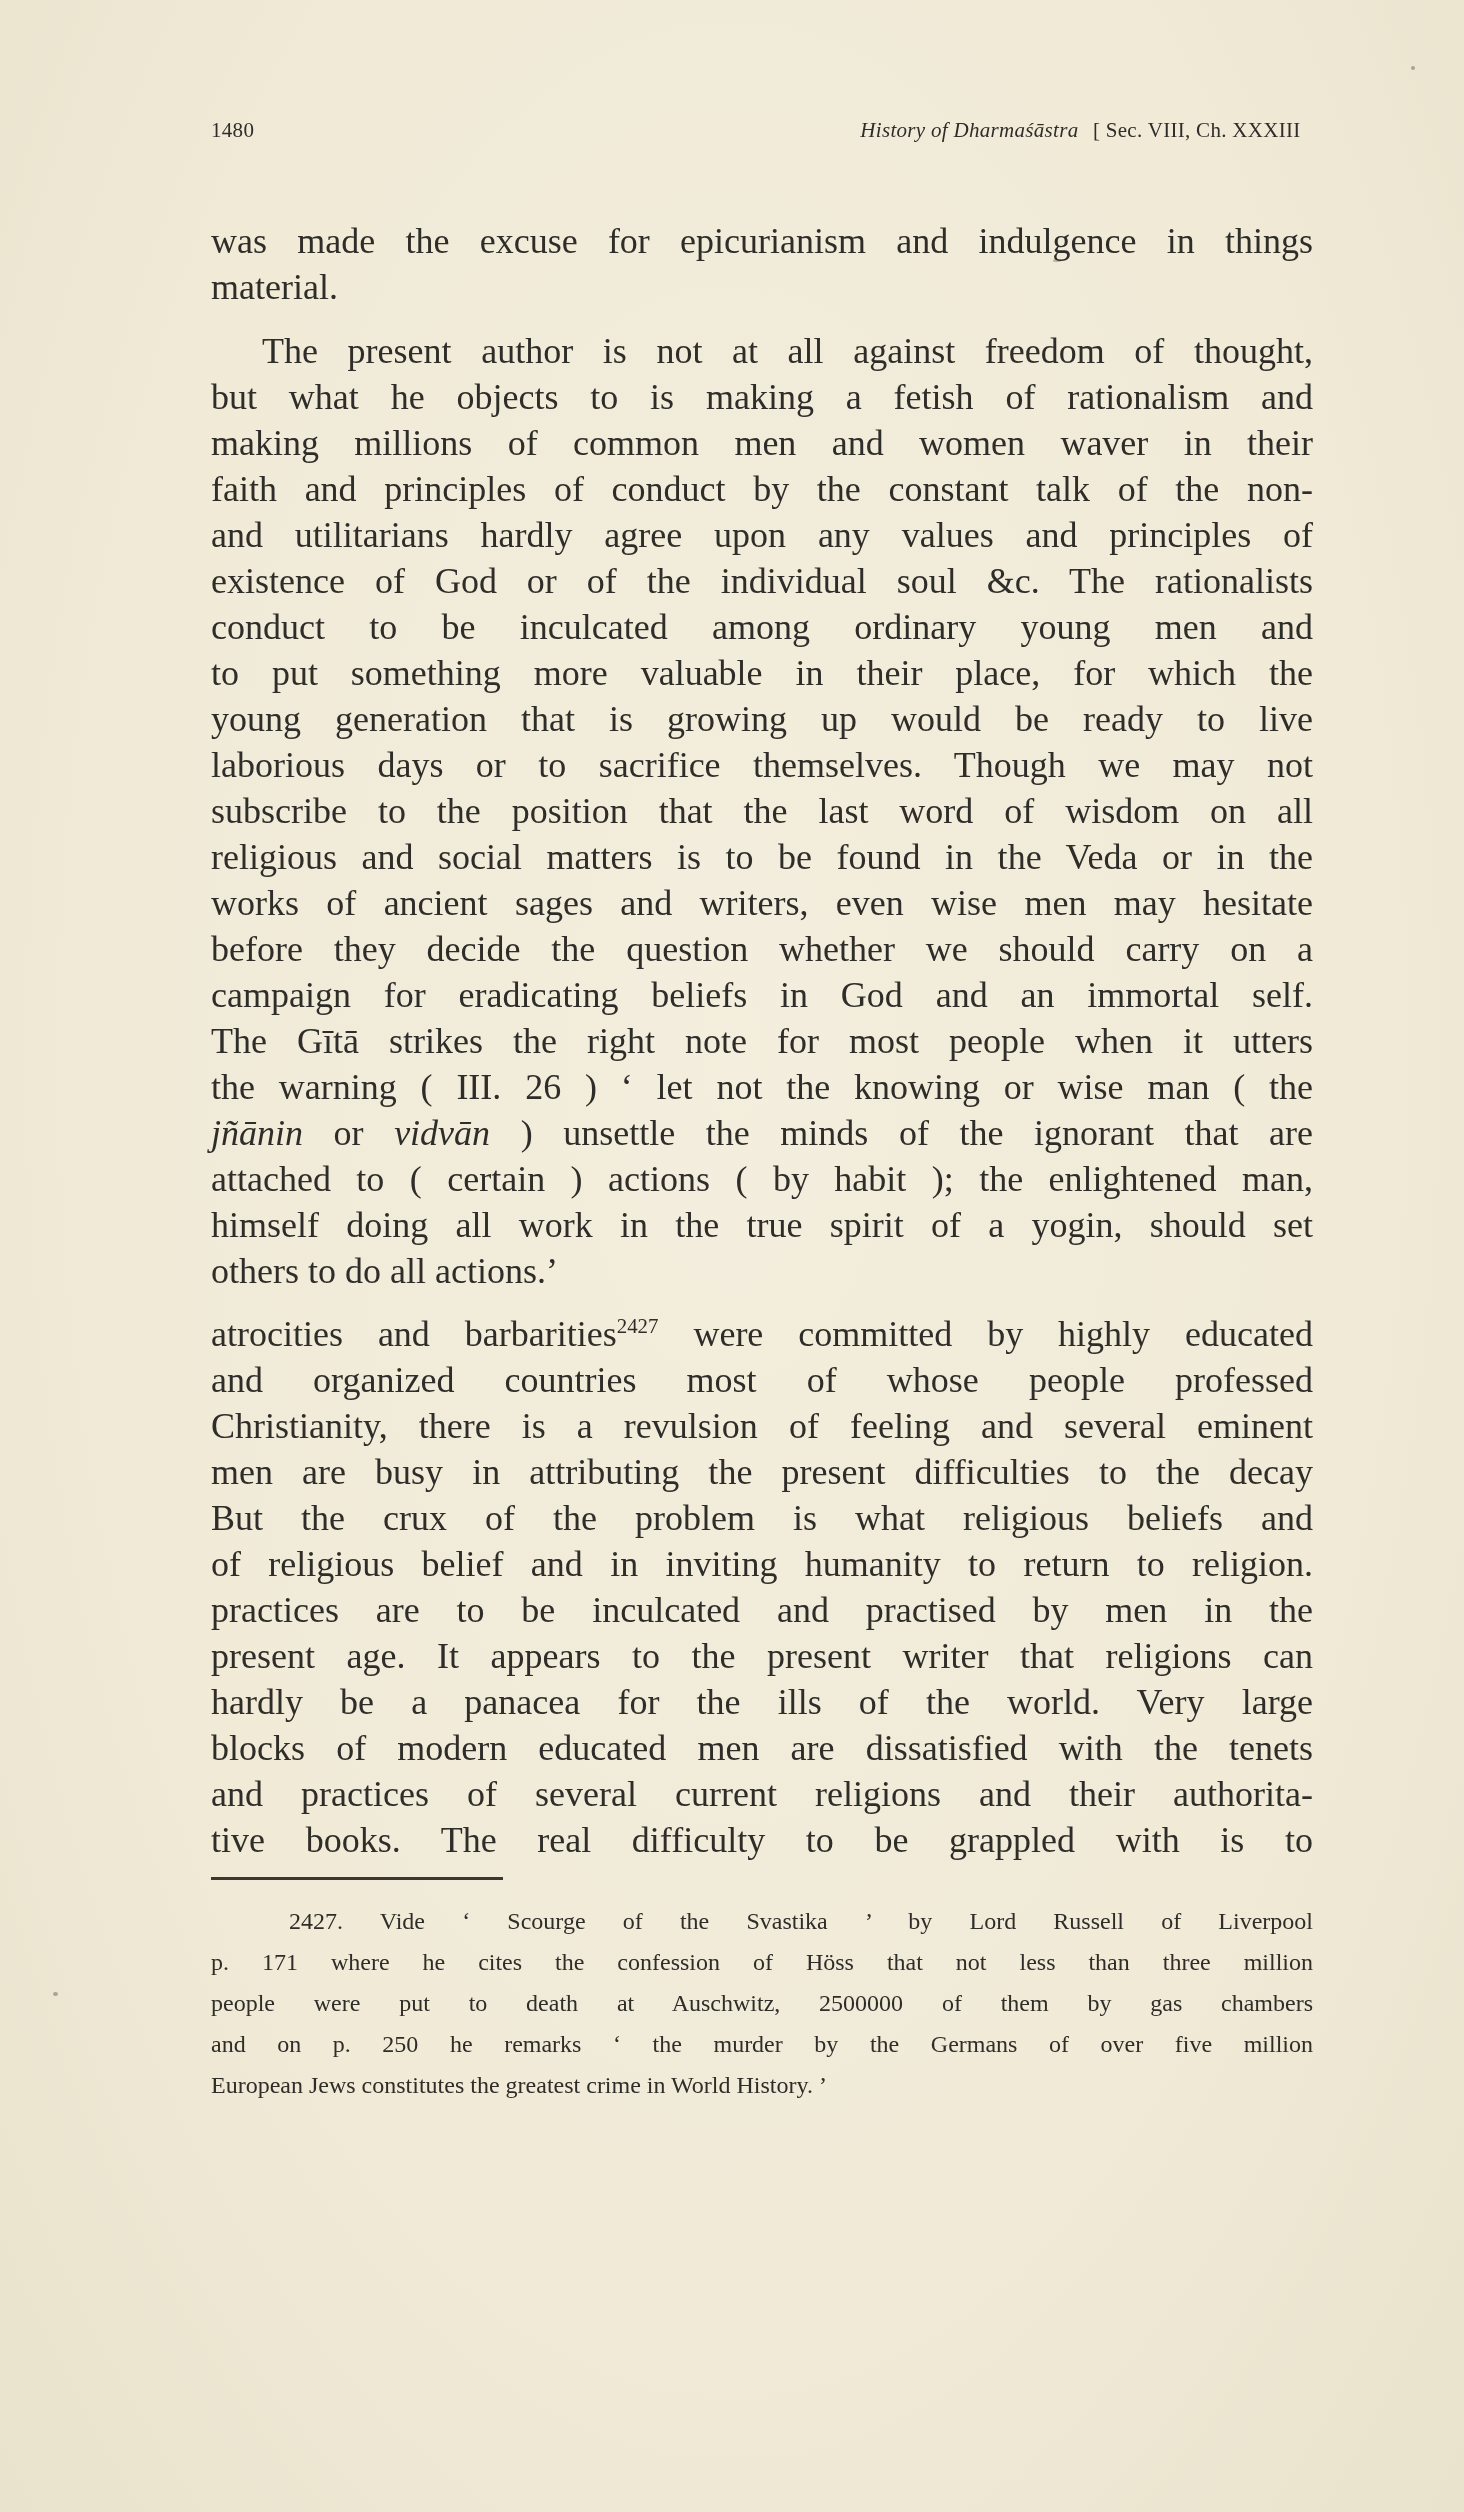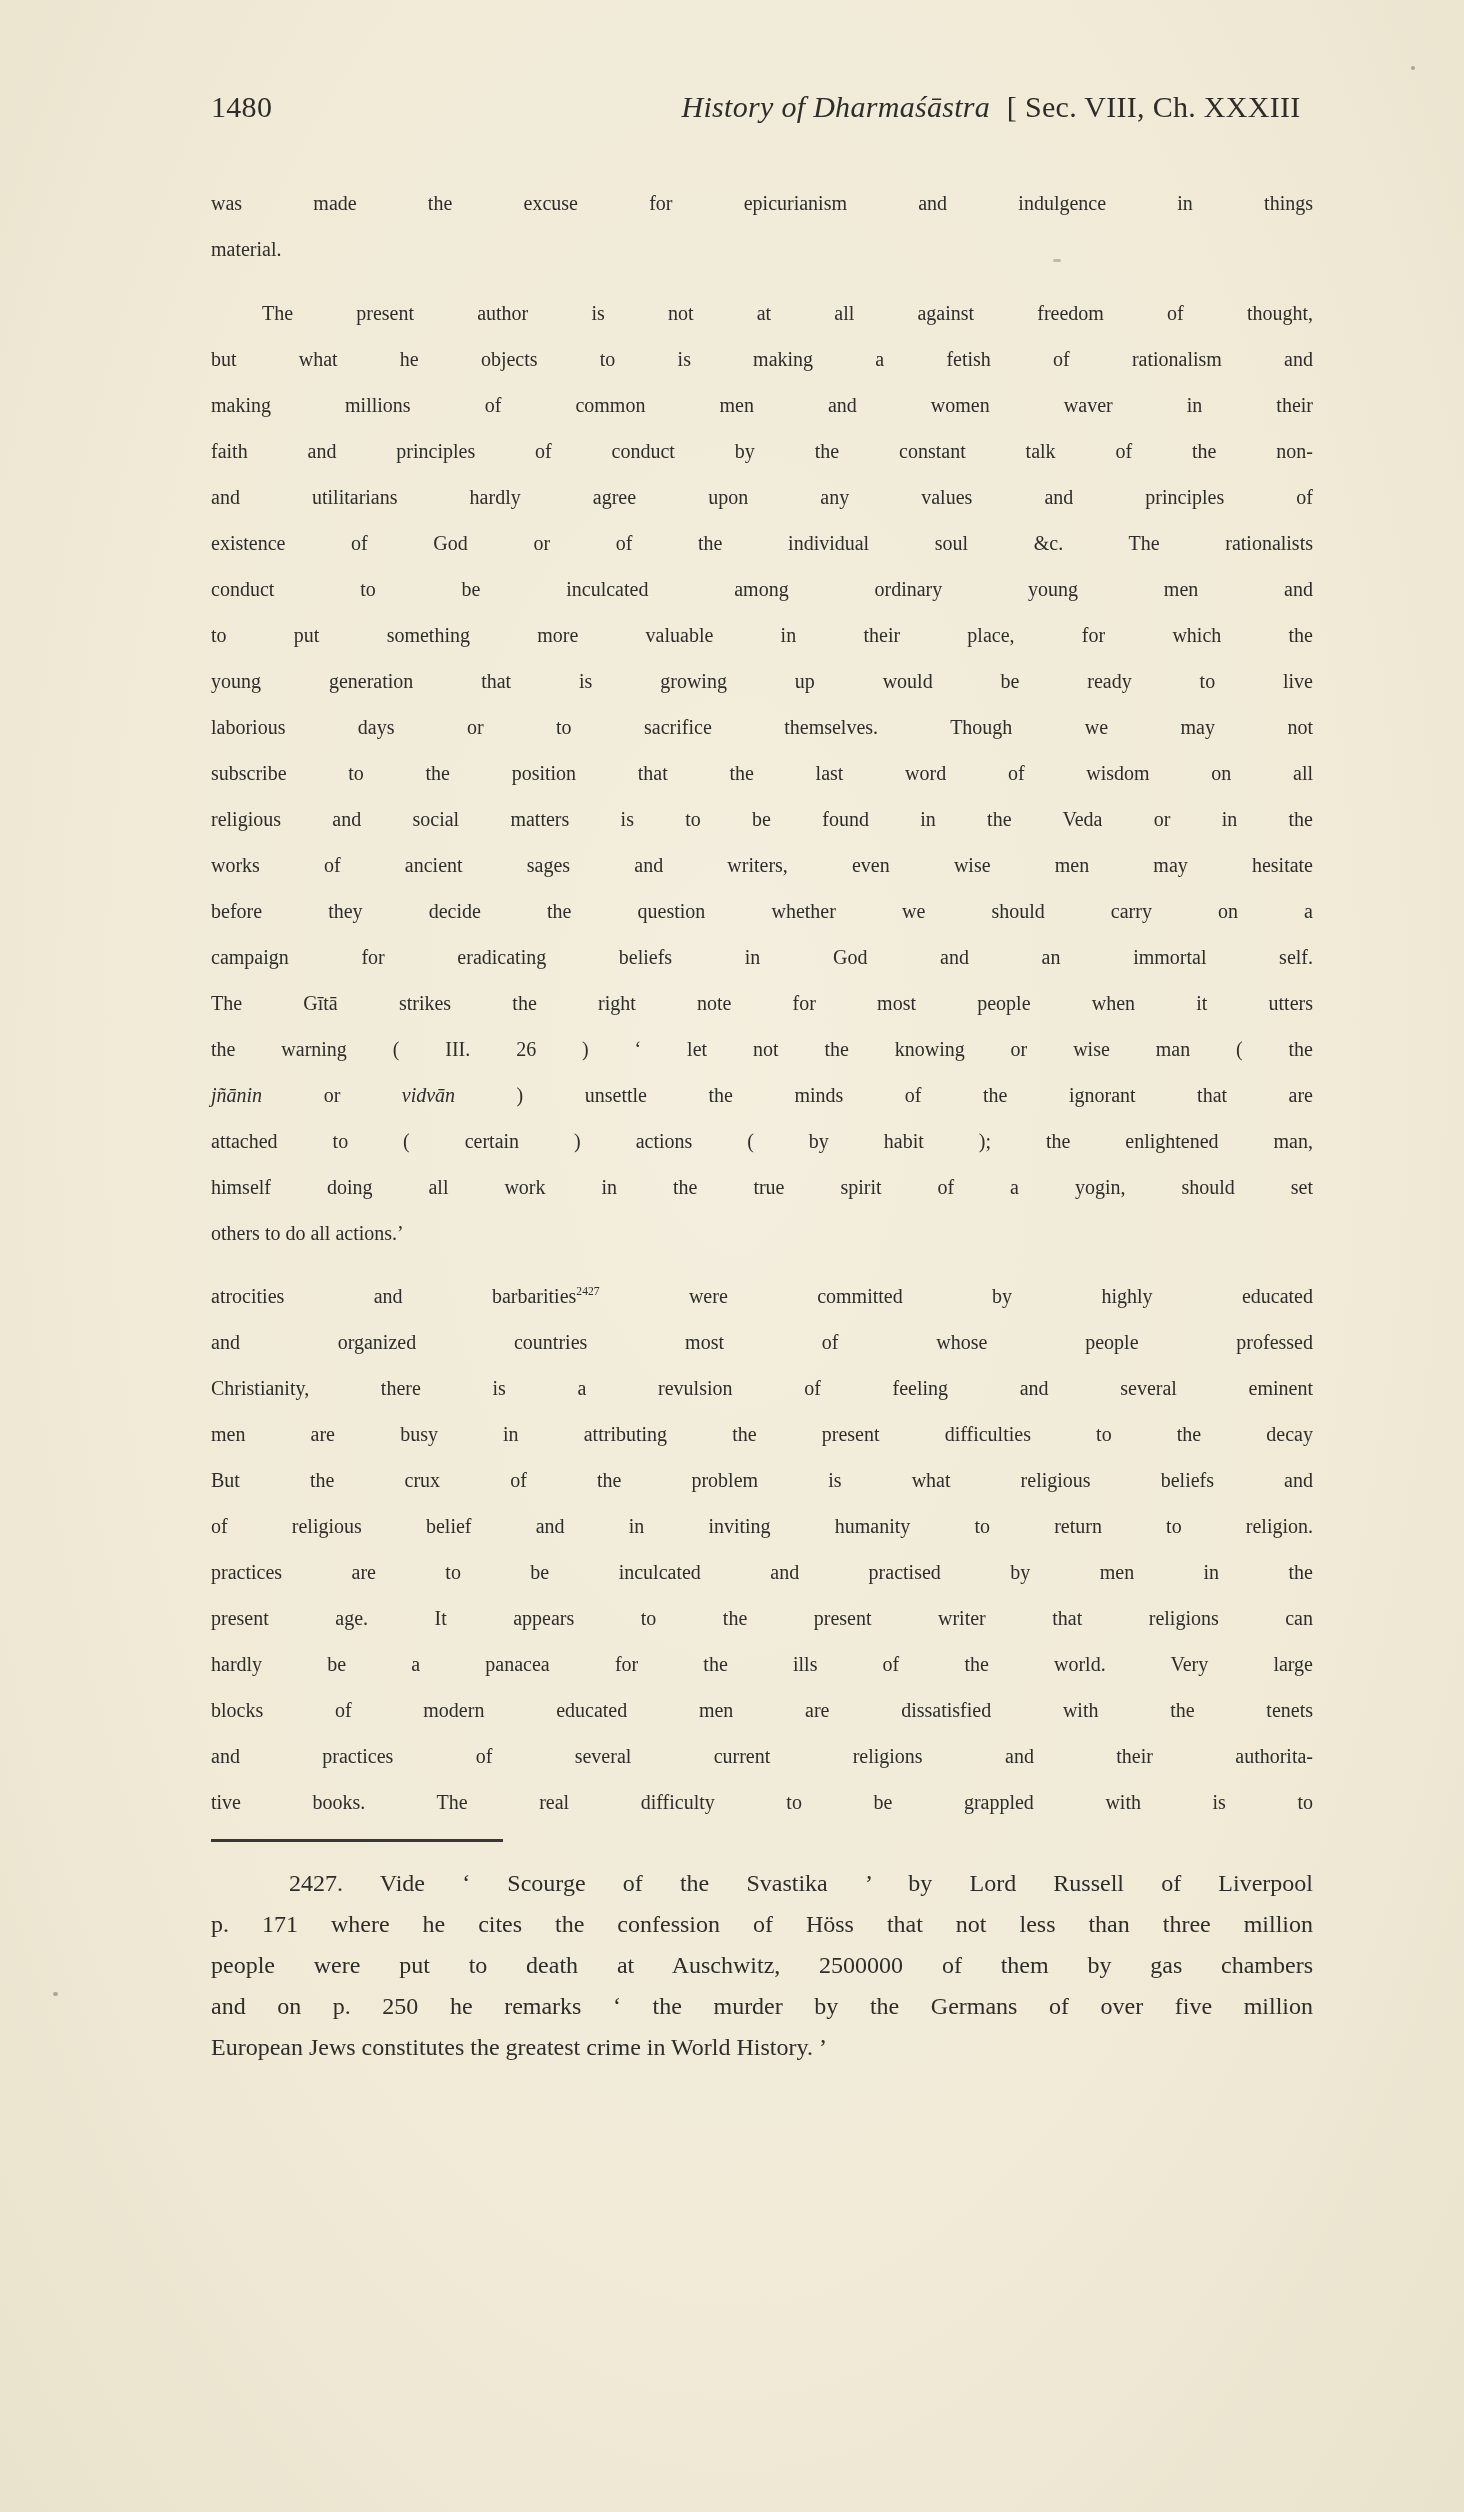--- a/index.html
+++ b/index.html
@@ -18,33 +18,33 @@
   }
   .content {
     position: absolute;
     left: 211px;
     top: 0;
     width: 1102px;
   }
   .running-header {
     display: flex;
     align-items: flex-end;
-    margin-top: 88px;
-    font-size: 30px;
+    margin-top: 112px;
+    font-size: 21px;
     line-height: 37px;
     letter-spacing: 0.3px;
   }
   .page-number { flex: 0 0 auto; }
   .running-title { margin-left: auto; padding-right: 12.4px; }
   .running-title .title-italic { font-style: italic; }
   .running-title .title-section { font-style: normal; margin-left: 8.9px; }
 
   .body-block {
-    margin-top: 55px;
-    font-size: 20px;
+    margin-top: 69px;
+    font-size: 36px;
     line-height: 46px;
   }
   .paragraph { margin: 0 0 17.7px 0; }
   .paragraph:last-child { margin-bottom: 0; }
 
   .line {
     text-align: justify;
     text-align-last: justify;
   }
   .line.last-line { text-align-last: left; }

